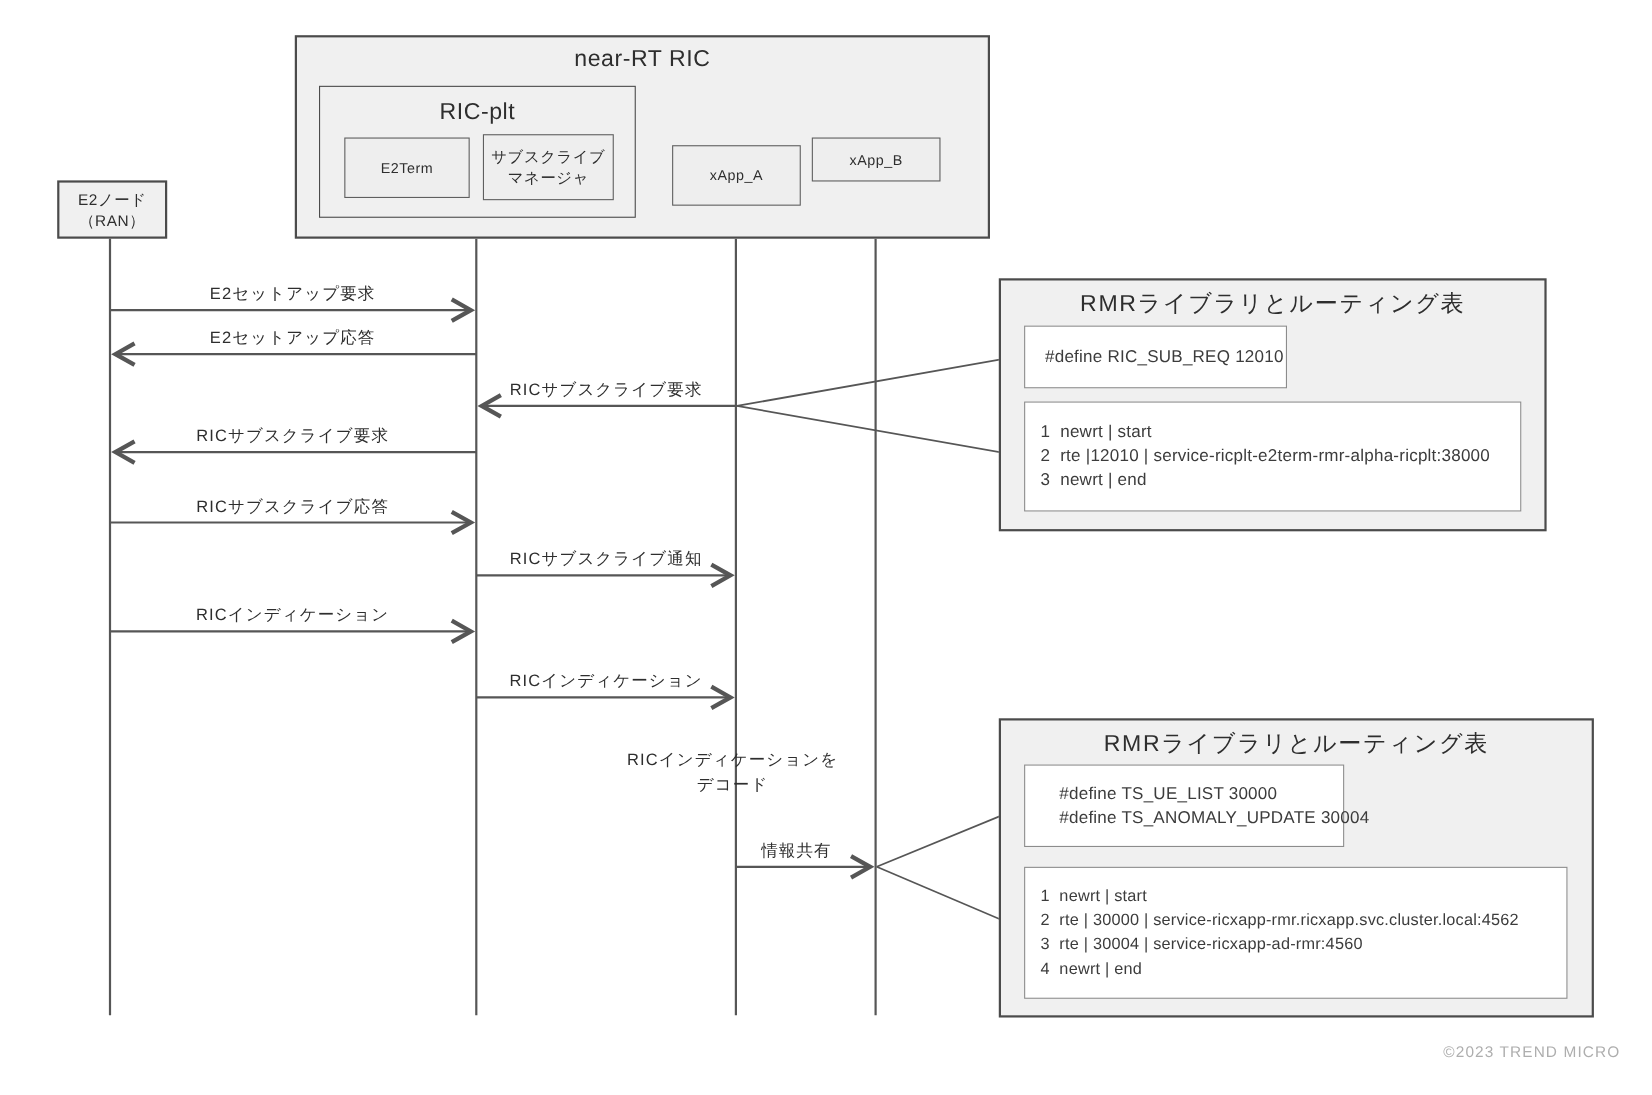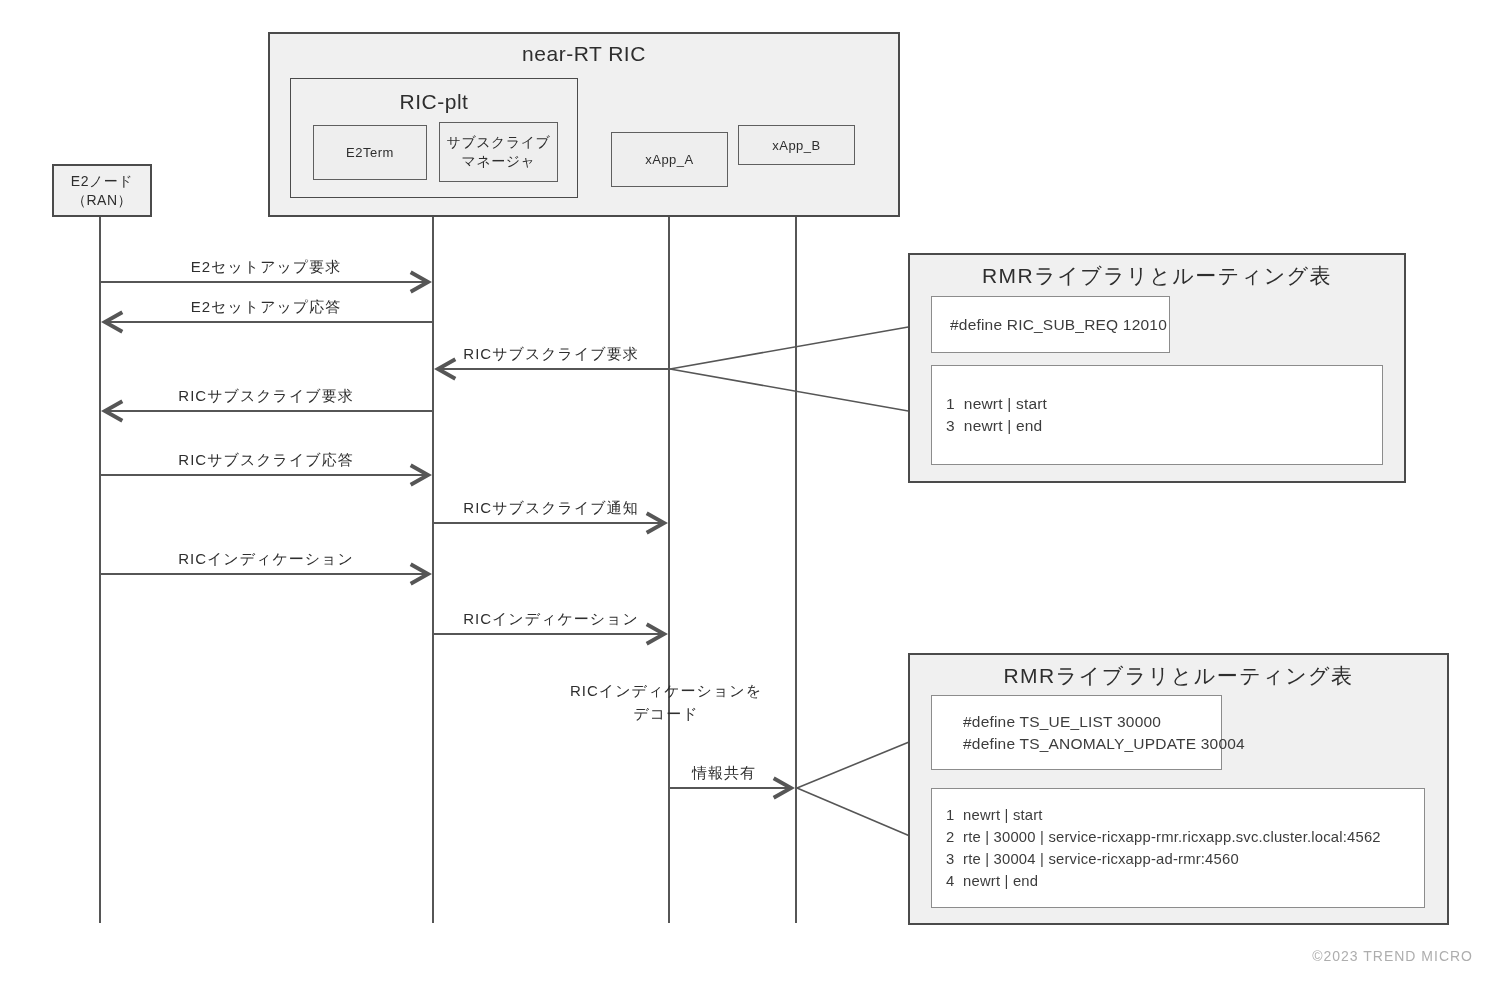--- a/index.html
+++ b/index.html
@@ -126,20 +126,21 @@
   </div>
 
   <div class="gray-box" style="left:908px; top:253px; width:498px; height:230px;">
     <div class="box-title jp-title" style="top:7px;">RMRライブラリとルーティング表</div>
   </div>
   <div class="white-box" style="left:931px; top:296px; width:239px; height:57px; padding-left:18px;">
     <div class="code-text">#define RIC_SUB_REQ 12010</div>
   </div>
   <div class="white-box" style="left:931px; top:365px; width:452px; height:100px; padding-left:14px;">
     <div class="code-text">1  newrt | start</div>
+    <div class="code-text">2  rte |12010 | service-ricplt-e2term-rmr-alpha-ricplt:38000</div>
     <div class="code-text">3  newrt | end</div>
   </div>
 
   <div class="gray-box" style="left:908px; top:653px; width:541px; height:272px;">
     <div class="box-title jp-title" style="top:7px;">RMRライブラリとルーティング表</div>
   </div>
   <div class="white-box" style="left:931px; top:695px; width:291px; height:75px; padding-left:31px;">
     <div class="code-text">#define TS_UE_LIST 30000</div>
     <div class="code-text">#define TS_ANOMALY_UPDATE 30004</div>
   </div>

